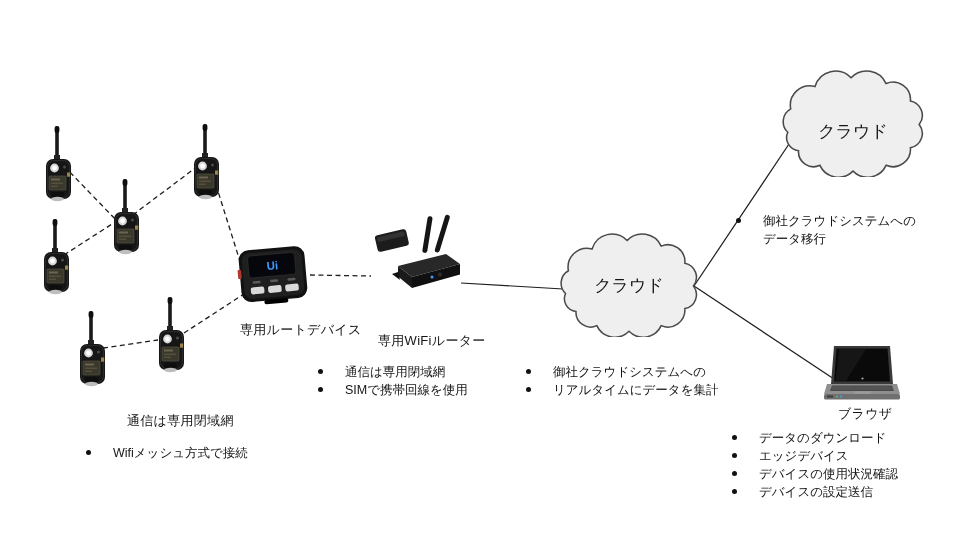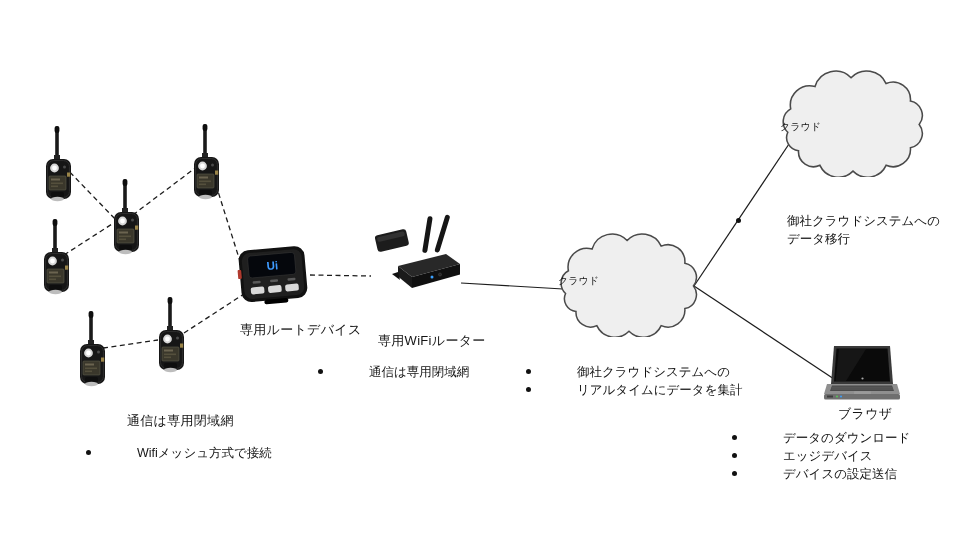--- a/index.html
+++ b/index.html
@@ -4,24 +4,24 @@
 <style>
   html,body{margin:0;padding:0;background:#fff;}
   #canvas{
     position:relative;width:960px;height:540px;background:#ffffff;overflow:hidden;
     font-family:"Liberation Sans","DejaVu Sans",sans-serif;color:#141414;
   }
   .abs{position:absolute;}
   svg{display:block;}
   
   .lbl{position:absolute;font-size:13px;letter-spacing:.3px;color:#141414;white-space:nowrap;}
-  .cloud-lbl{position:absolute;font-size:10px;color:#141414;}
+  .cloud-lbl{position:absolute;font-size:17px;color:#141414;text-align:center;}
   
   .bullets{position:absolute;}
-  .brow{display:flex;align-items:flex-start;height:18px;gap:24px;}
+  .brow{display:flex;align-items:flex-start;height:18px;}
   .brow.tall{height:auto;min-height:18px;}
   .dot{width:5px;height:5px;border-radius:50%;background:#111;margin-top:6px;flex:0 0 5px;}
   .bt{margin-left:22px;font-size:12.5px;line-height:18px;white-space:pre-line;color:#141414;}
   
   #links{position:absolute;left:0;top:0;}
   .dash{stroke:#1c1c1c;stroke-width:1.3;stroke-dasharray:5 3.5;fill:none;}
   .solid{stroke:#1c1c1c;stroke-width:1.2;fill:none;}
   .cloud-path{stroke:#4a4a4a;stroke-width:1.6;}
 </style>
 </head>
@@ -169,20 +169,24 @@
       <span class="dot"></span>
       <span class="bt">Wifiメッシュ方式で接続</span>
     </div>
   </div>
 
   <div class="bullets" style="left:318px;top:363px">
     <div class="brow">
       <span class="dot"></span>
       <span class="bt">通信は専用閉域網</span>
     </div>
+    <div class="brow">
+      <span class="dot"></span>
+      <span class="bt">SIMで携帯回線を使用</span>
+    </div>
   </div>
 
   <div class="bullets" style="left:526px;top:363px">
     <div class="brow">
       <span class="dot"></span>
       <span class="bt">御社クラウドシステムへの</span>
     </div>
     <div class="brow">
       <span class="dot"></span>
       <span class="bt">リアルタイムにデータを集計</span>
@@ -201,17 +205,21 @@
     <div class="brow">
       <span class="dot"></span>
       <span class="bt">データのダウンロード</span>
     </div>
     <div class="brow">
       <span class="dot"></span>
       <span class="bt">エッジデバイス</span>
     </div>
     <div class="brow">
       <span class="dot"></span>
+      <span class="bt">デバイスの使用状況確認</span>
+    </div>
+    <div class="brow">
+      <span class="dot"></span>
       <span class="bt">デバイスの設定送信</span>
     </div>
   </div>
 
 </div>
 
 </body></html>

